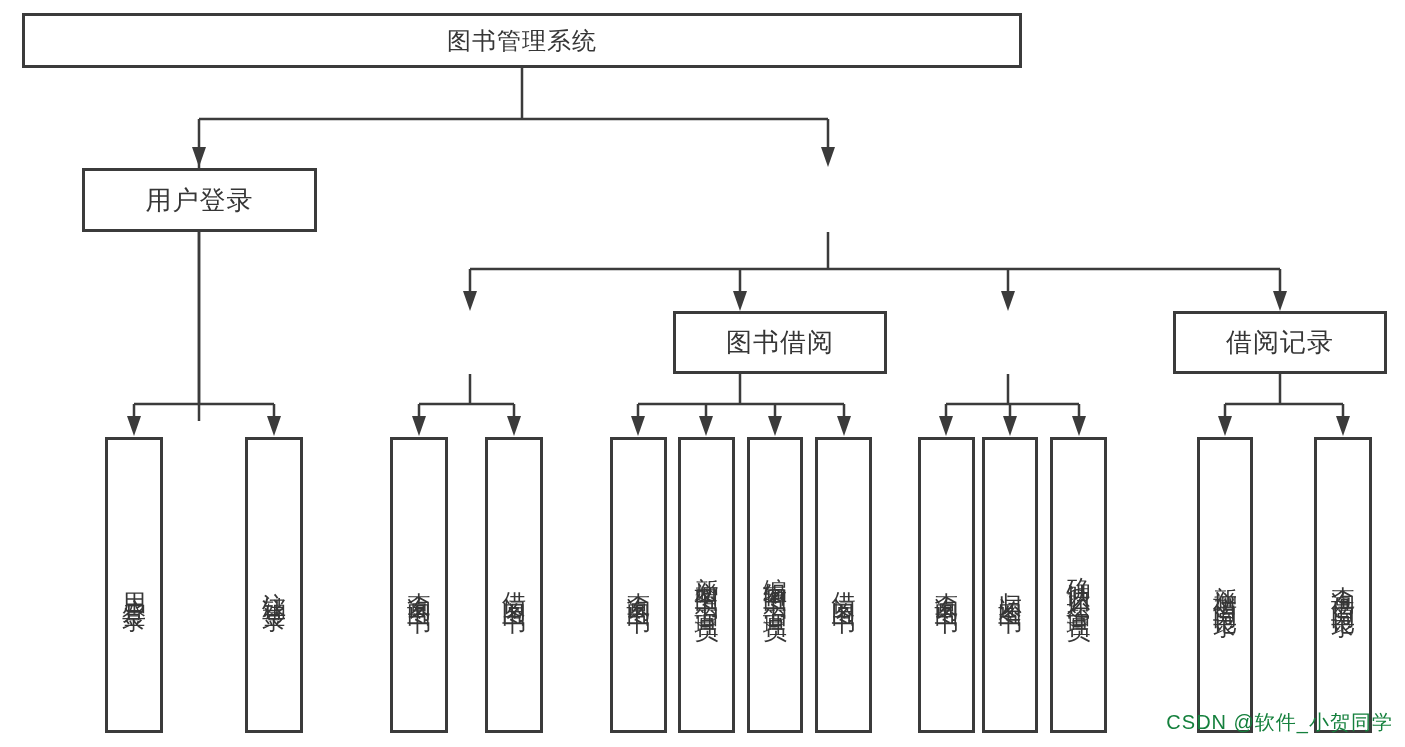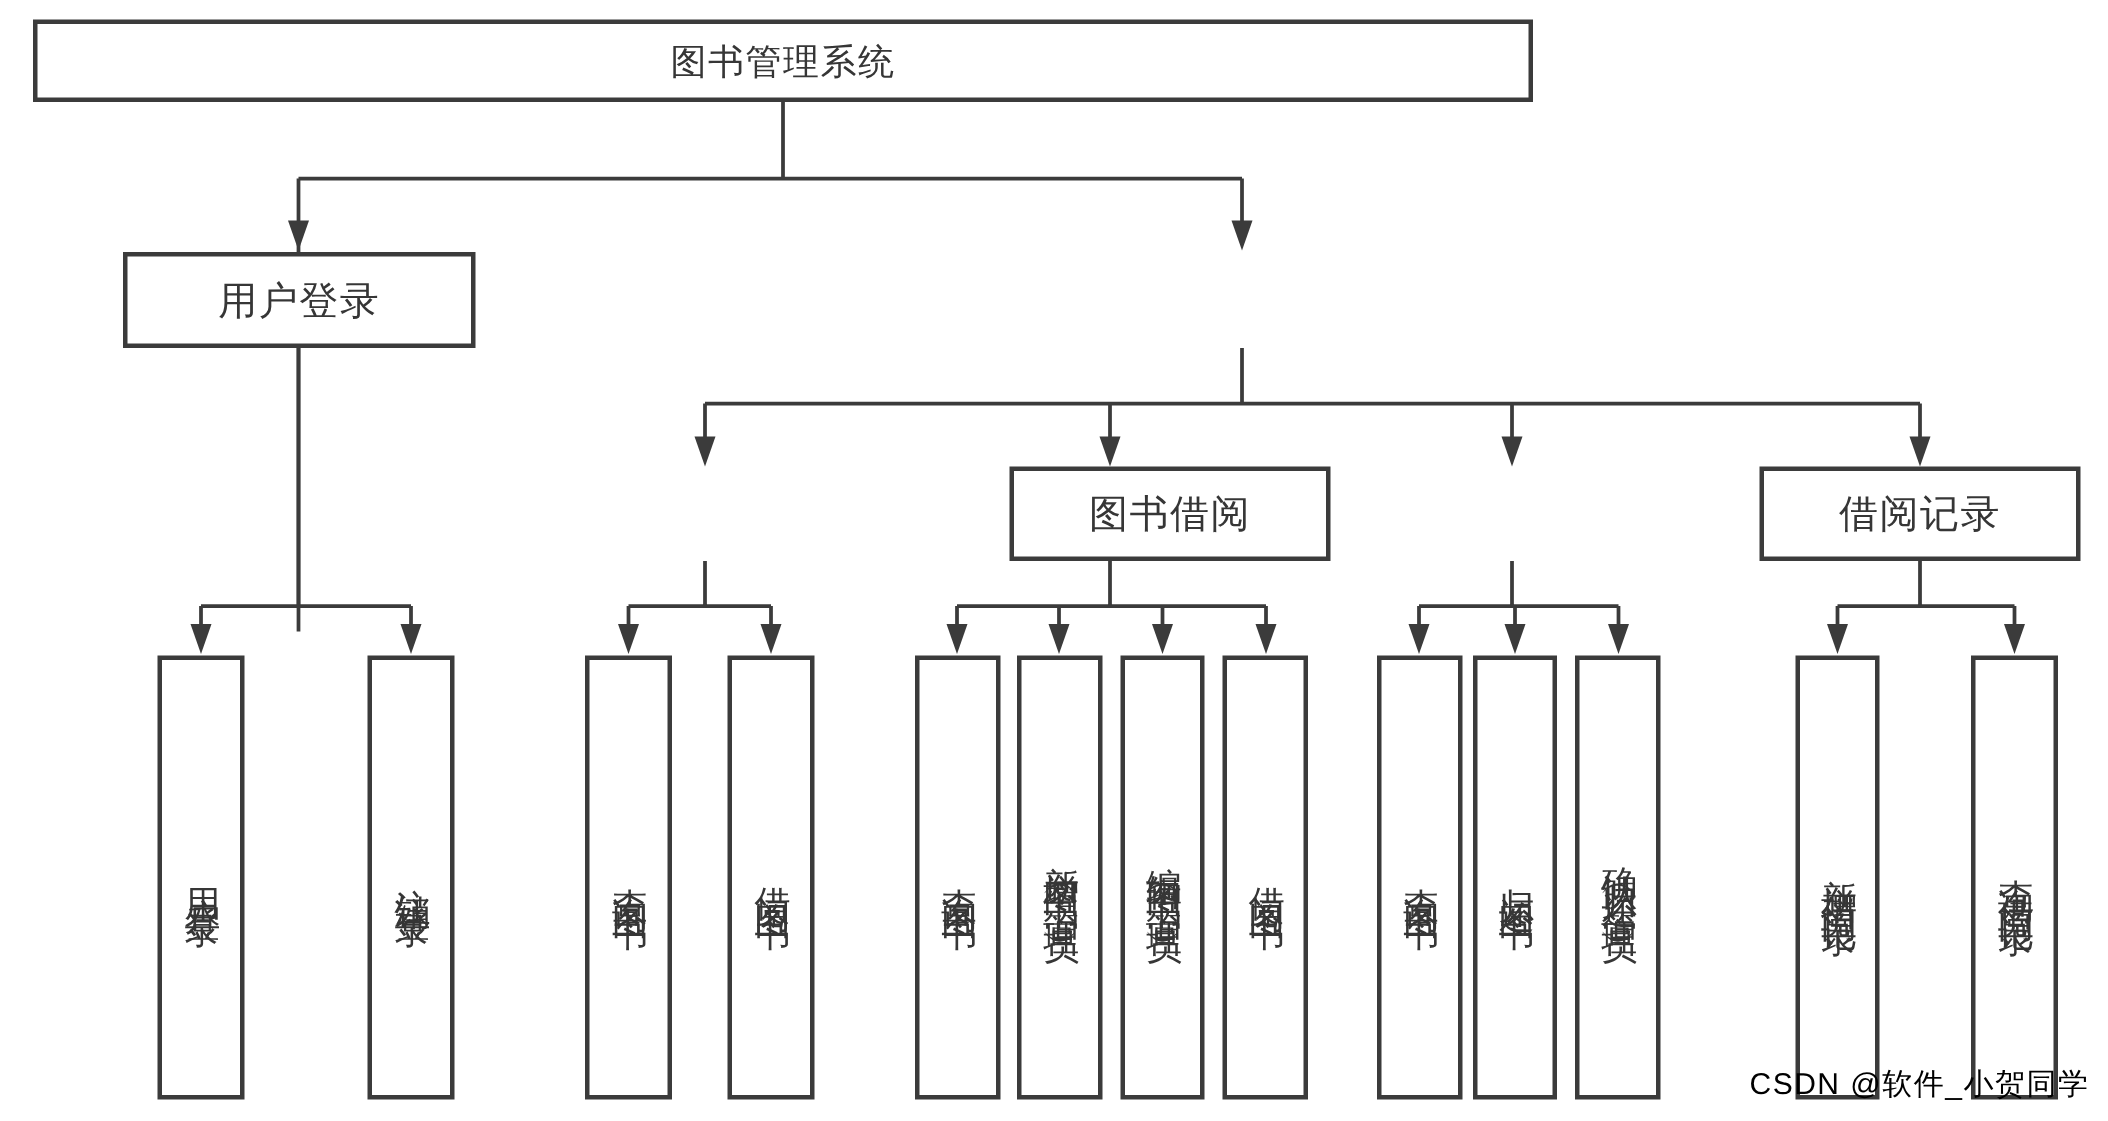--- a/index.html
+++ b/index.html
@@ -50,21 +50,21 @@
     color: #363636;
     line-height: 1;
     white-space: nowrap;
   }
   #watermark {
     position: absolute;
     right: 12px;
     top: 709px;
     font-size: 20px;
     letter-spacing: 1px;
-    color: #000000;
+    color: #15803d;
     z-index: 3;
   }
 </style>
 </head>
 <body>
 
 <div id="stage">
 
   <svg id="connectors" width="1405" height="747" viewBox="0 0 1405 747" xmlns="http://www.w3.org/2000/svg">
     <g stroke="#3b3b3b" stroke-width="2.5" fill="none">

